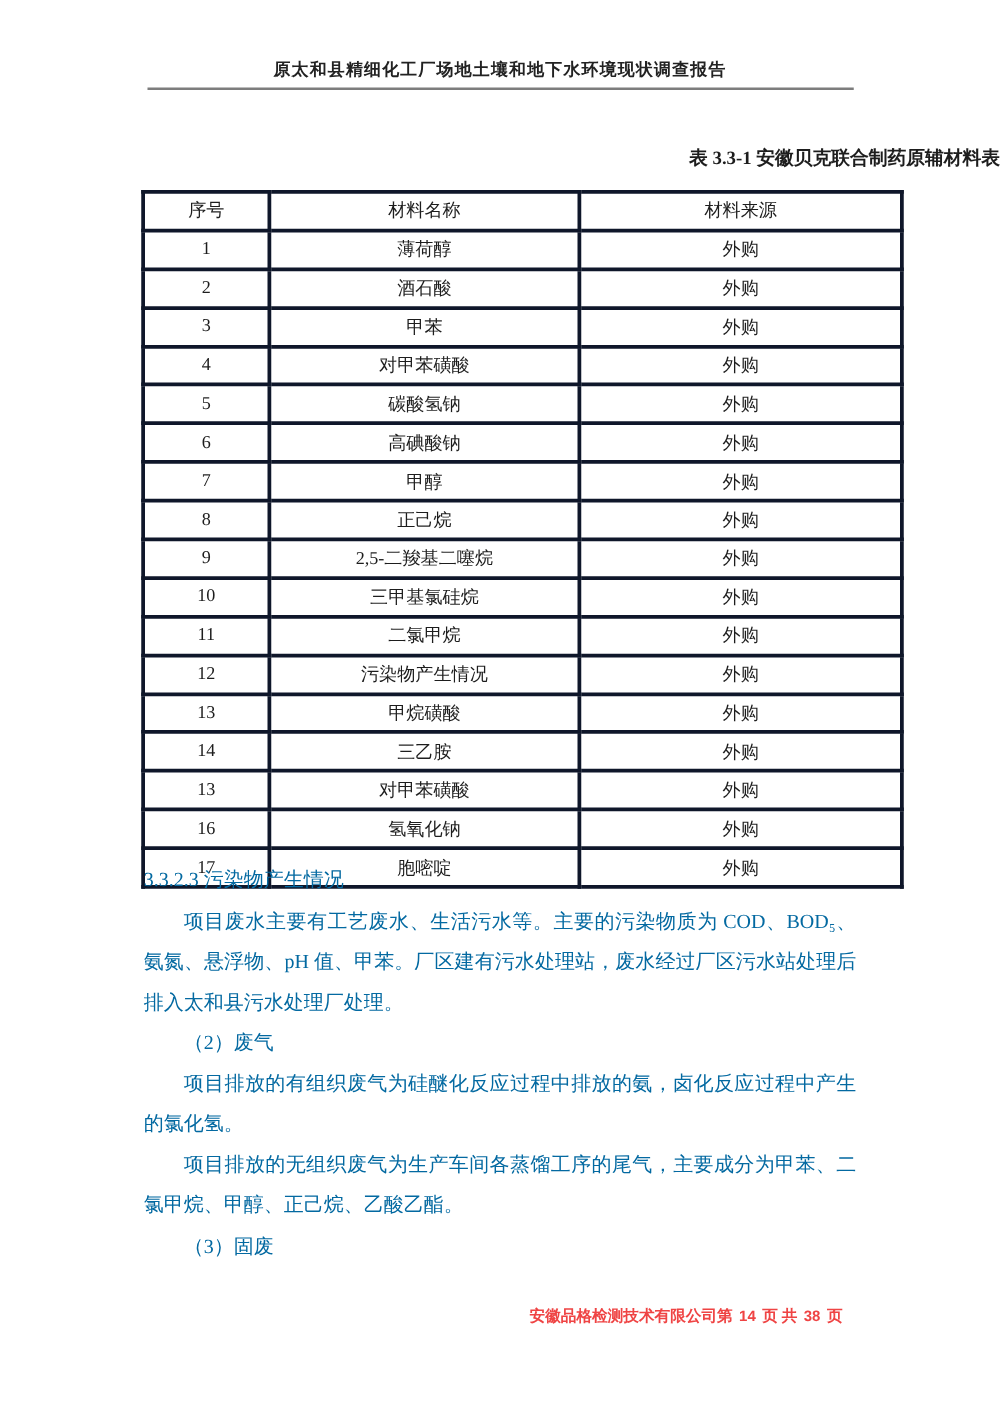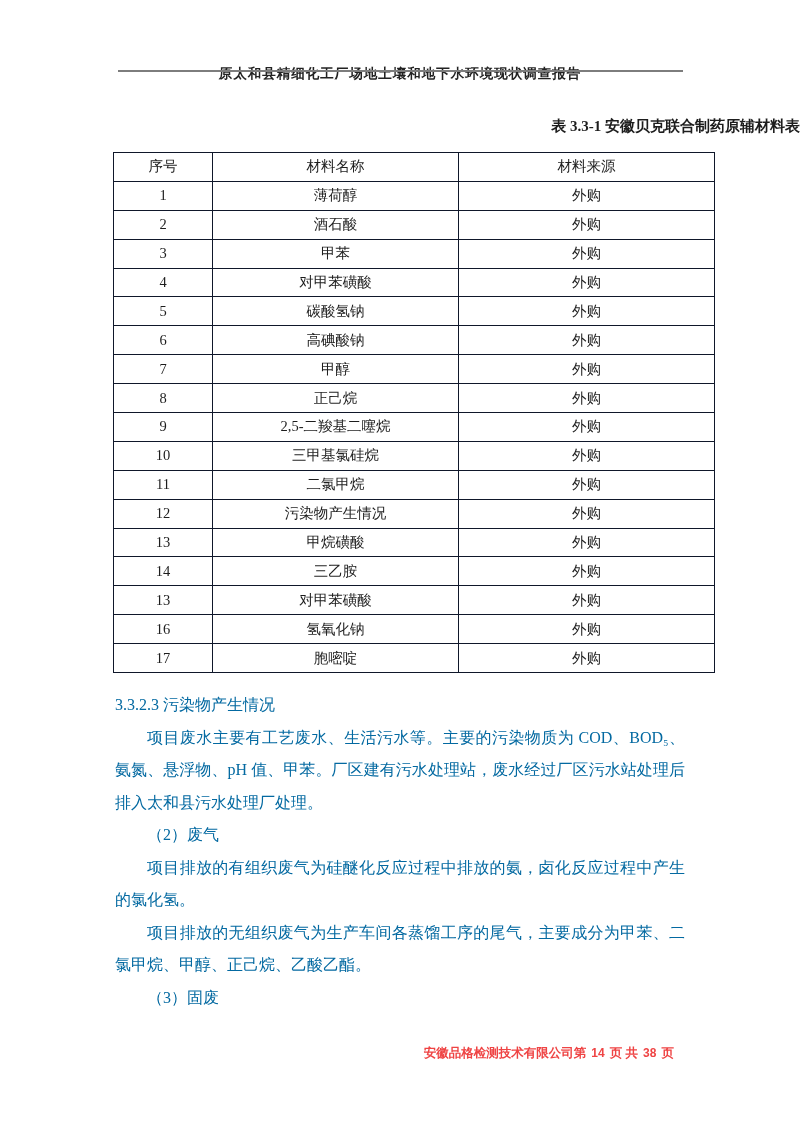--- a/index.html
+++ b/index.html
@@ -21,21 +21,20 @@
   .doc-header-title {
     position: absolute;
     top: 47px;
     left: 0;
     width: 100%;
     text-align: center;
     font-size: 13.5px;
     font-weight: bold;
     letter-spacing: 1px;
     color: #222;
-    margin-top: 18px;
   }
   .doc-header-rule {
     position: absolute;
     top: 70px;
     left: 118px;
     width: 565px;
     height: 2px;
     background: #7d7d7d;
   }
 
@@ -57,21 +56,21 @@
     top: 152px;
     left: 113px;
     width: 574px;
     border-collapse: collapse;
     table-layout: fixed;
     font-size: 14.5px;
     color: #1d1d1d;
   }
   table.materials th,
   table.materials td {
-    border: 1px solid #0f172a;
+    border: 3px solid #0f172a;
     text-align: center;
     vertical-align: middle;
     height: 27.9px;
     padding: 0 4px;
     font-weight: normal;
     overflow: hidden;
     white-space: nowrap;
   }
   table.materials th {
     font-weight: normal;

